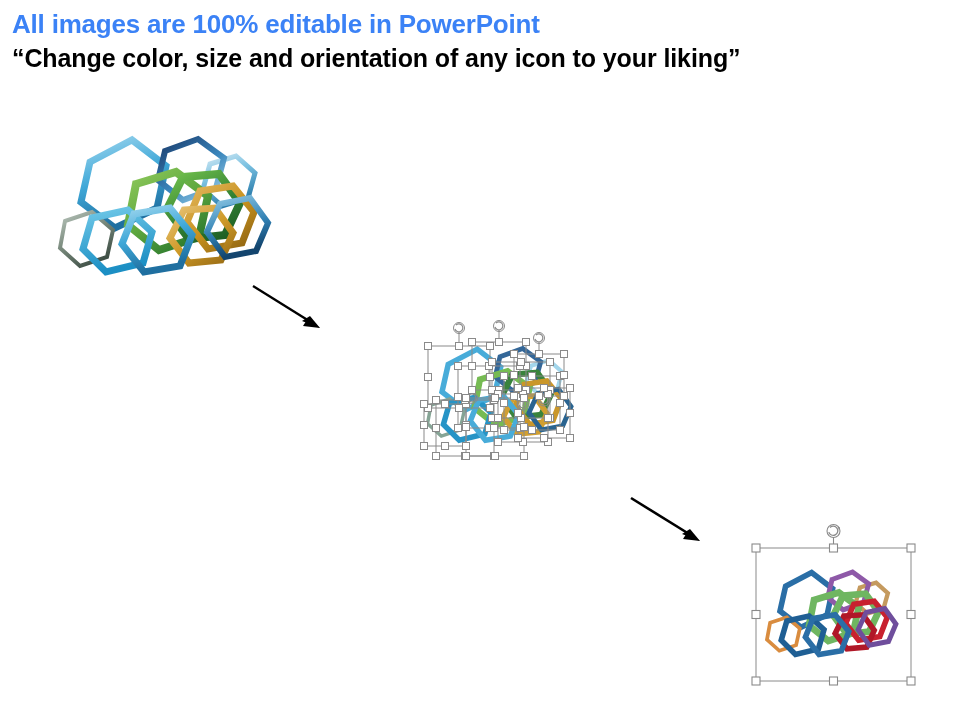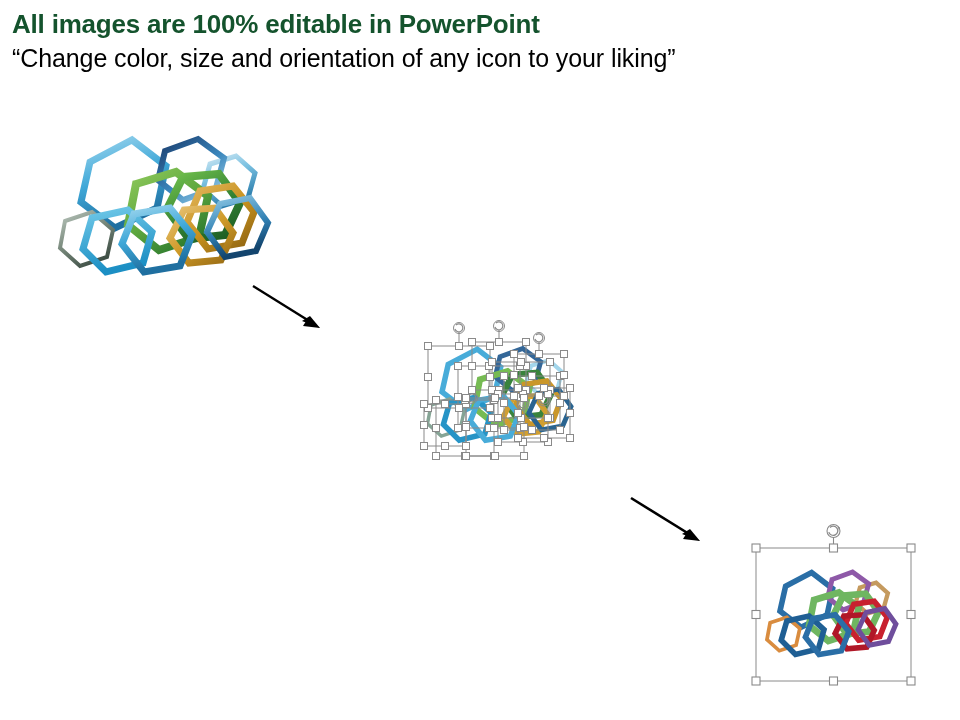--- a/index.html
+++ b/index.html
@@ -30,26 +30,26 @@
     position: absolute;
     left: 12px;
     top: 8px;
     width: 900px;
   }
   #title-line {
     font-size: 26px;
     font-weight: 700;
     line-height: 32px;
     letter-spacing: -0.2px;
-    color: #14532d;
+    color: #3b82f6;
     white-space: nowrap;
   }
   #subtitle-line {
     font-size: 25px;
-    font-weight: 400;
+    font-weight: 700;
     line-height: 34px;
     letter-spacing: -0.1px;
     color: #000000;
     white-space: nowrap;
     margin-top: 1px;
   }
 
   
   .stage {
     position: absolute;

